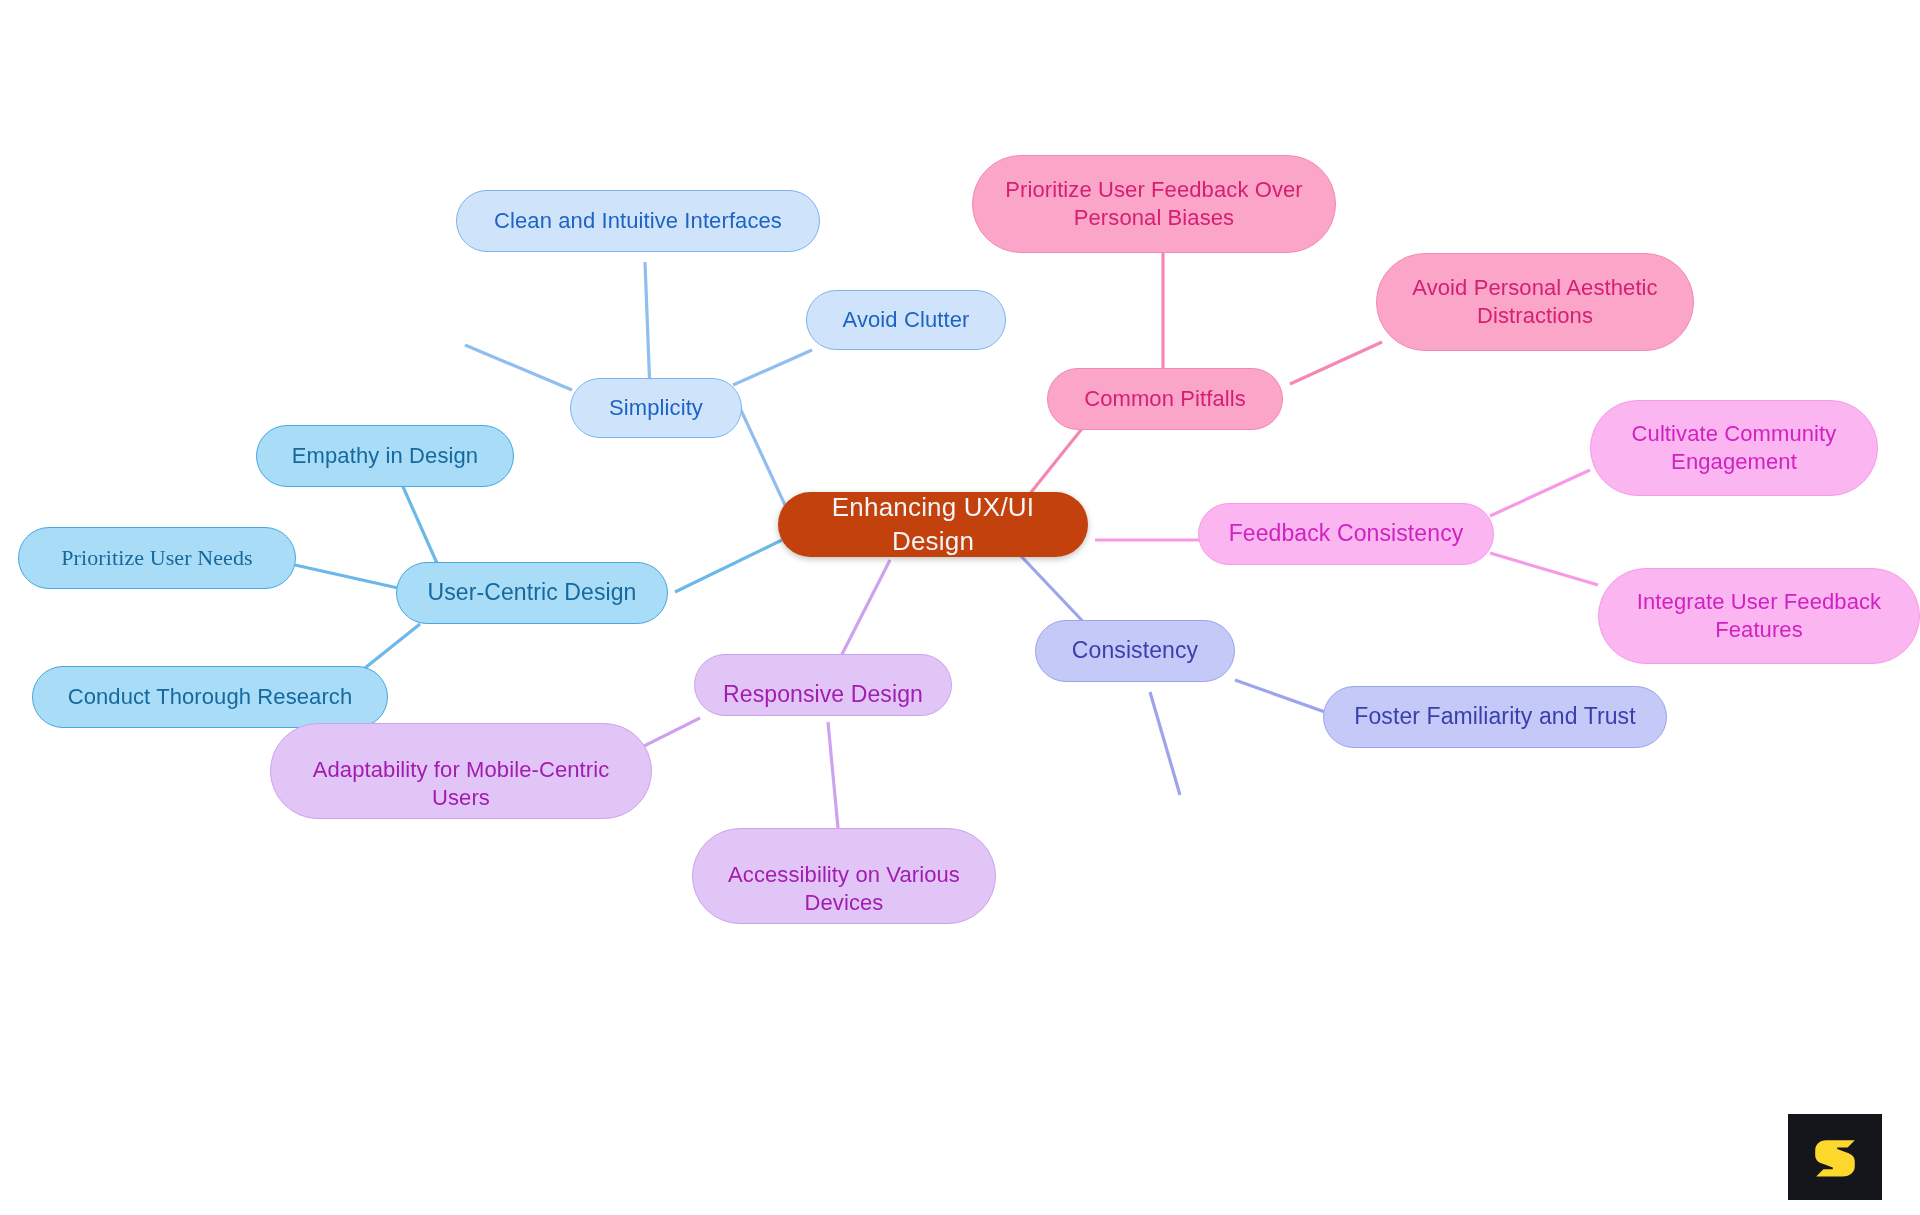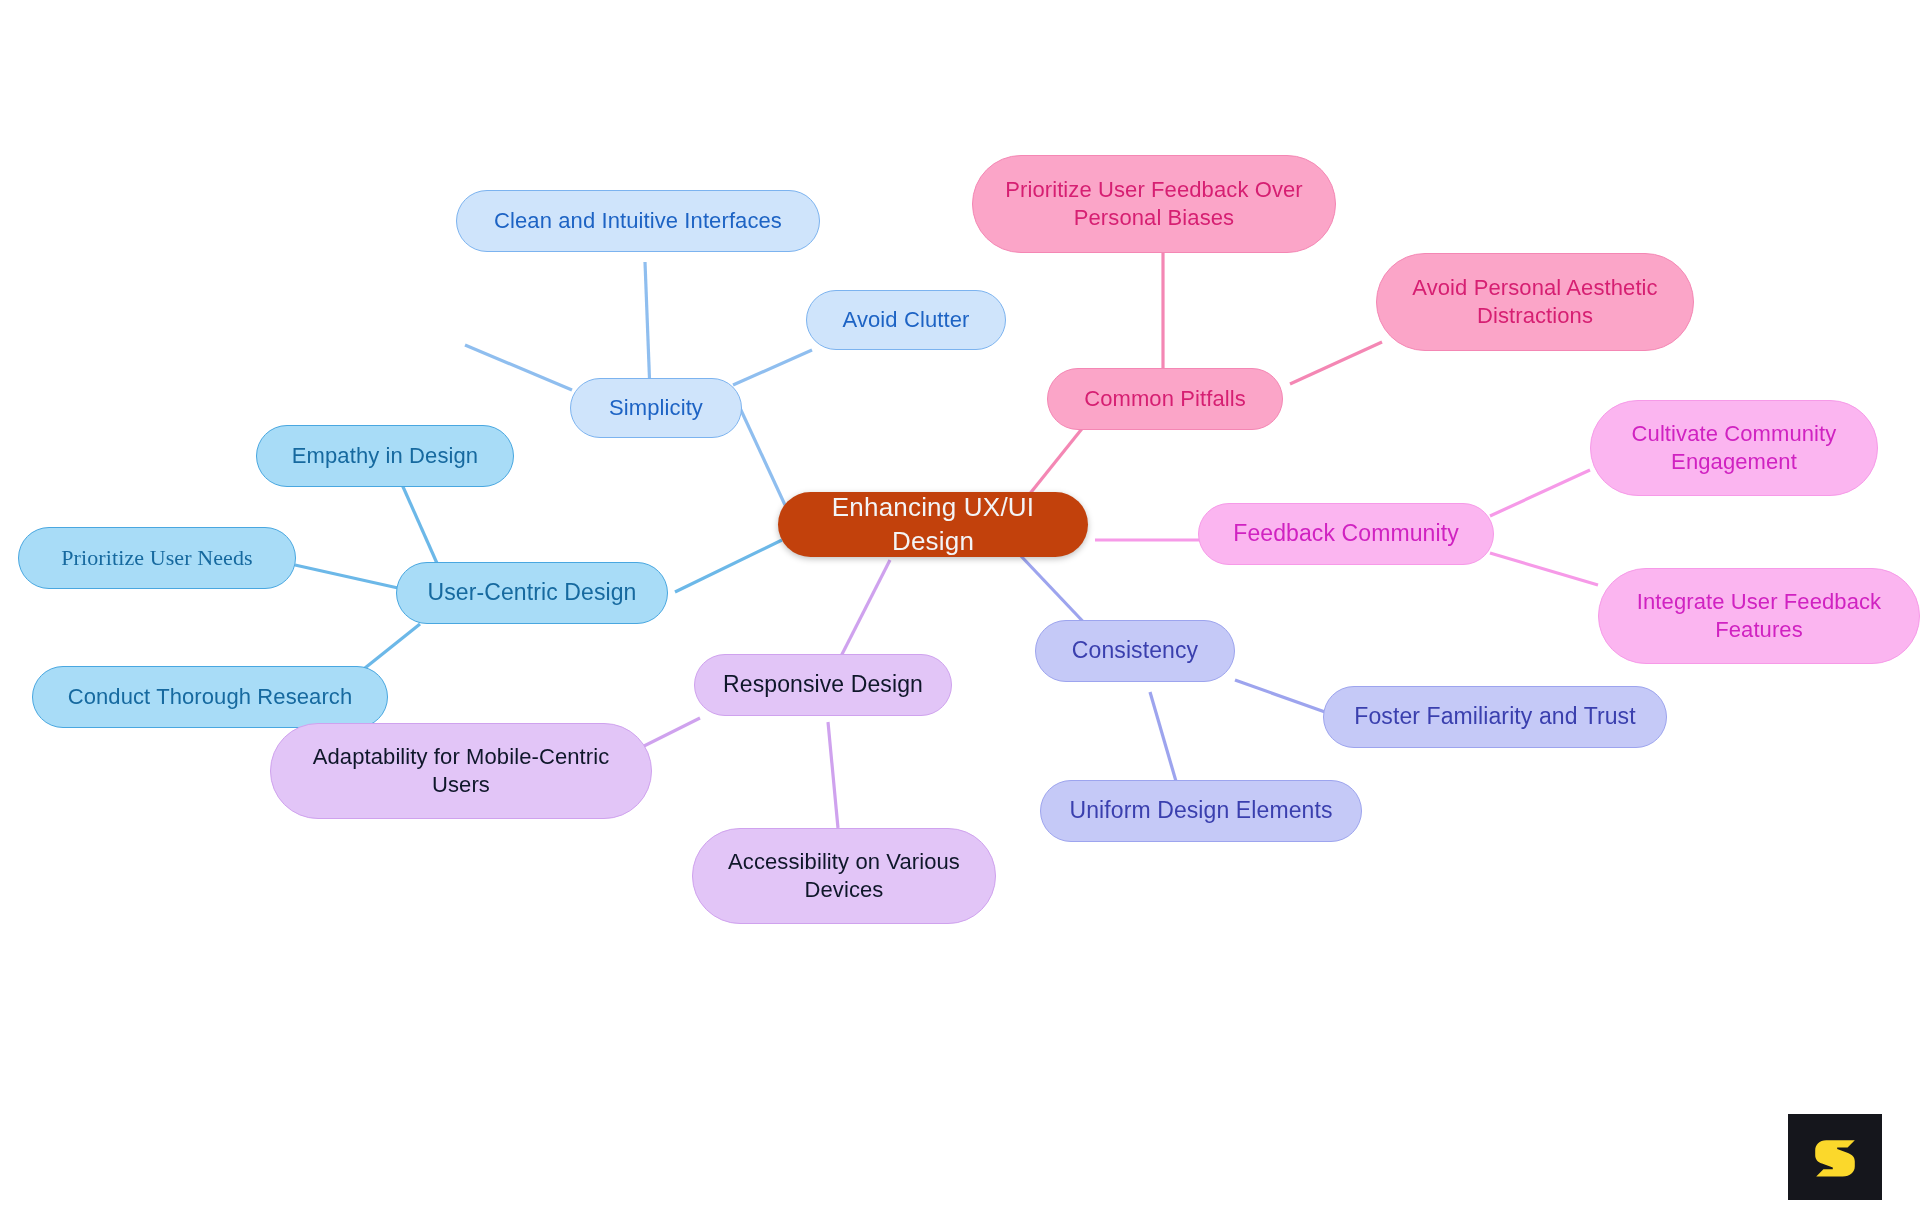--- a/index.html
+++ b/index.html
@@ -49,21 +49,21 @@
   .node .label {
     display: block;
     width: 100%;
   }
   
   .c-simplicity      { background:#cfe4fb; border-color:#7cb3ef; color:#1d63c4; }
   .c-usercentric     { background:#a8dcf7; border-color:#49a7e0; color:#16699f; }
   .c-pitfalls        { background:#fba5c8; border-color:#f487b4; color:#d61f72; }
   .c-feedback        { background:#fbb5f0; border-color:#f69ae8; color:#d022c1; }
   .c-consistency     { background:#c5c9f7; border-color:#9da4ee; color:#3a3fae; }
-  .c-responsive      { background:#e2c5f7; border-color:#cfa2ee; color:#0f172a; }
+  .c-responsive      { background:#e2c5f7; border-color:#cfa2ee; color:#a21caf;align-items:flex-end; }
 
   #logo-badge {
     position: absolute;
     width: 94px;
     height: 86px;
     background: #15161c;
     display: flex;
     align-items: center;
     justify-content: center;
     z-index: 5;
@@ -143,42 +143,39 @@
 
   <div class="node c-pitfalls" style="left:972px; top:155px; width:364px; height:98px; font-size:22px;">
     <span class="label">Prioritize User Feedback Over Personal Biases</span>
   </div>
 
   <div class="node c-pitfalls" style="left:1376px; top:253px; width:318px; height:98px; font-size:22px;">
     <span class="label">Avoid Personal Aesthetic Distractions</span>
   </div>
 
   <div class="node c-feedback" style="left:1198px; top:503px; width:296px; height:62px; font-size:23px;">
-    <span class="label">Feedback Community</span>
+    <span class="label">Feedback Consistency</span>
   </div>
 
   <div class="node c-feedback" style="left:1590px; top:400px; width:288px; height:96px; font-size:22px;">
     <span class="label">Cultivate Community Engagement</span>
   </div>
 
   <div class="node c-feedback" style="left:1598px; top:568px; width:322px; height:96px; font-size:22px;">
     <span class="label">Integrate User Feedback Features</span>
   </div>
 
   <div class="node c-consistency" style="left:1035px; top:620px; width:200px; height:62px; font-size:23px;">
     <span class="label">Consistency</span>
   </div>
 
   <div class="node c-consistency" style="left:1323px; top:686px; width:344px; height:62px; font-size:23px;">
     <span class="label">Foster Familiarity and Trust</span>
   </div>
 
-  <div class="node c-consistency" style="left:1040px; top:780px; width:322px; height:62px; font-size:23px;">
-    <span class="label">Uniform Design Elements</span>
-  </div>
 
   <div class="node c-responsive" style="left:694px; top:654px; width:258px; height:62px; font-size:23px;">
     <span class="label">Responsive Design</span>
   </div>
 
   <div class="node c-responsive" style="left:270px; top:723px; width:382px; height:96px; font-size:22px;">
     <span class="label">Adaptability for Mobile-Centric Users</span>
   </div>
 
   <div class="node c-responsive" style="left:692px; top:828px; width:304px; height:96px; font-size:22px;">

